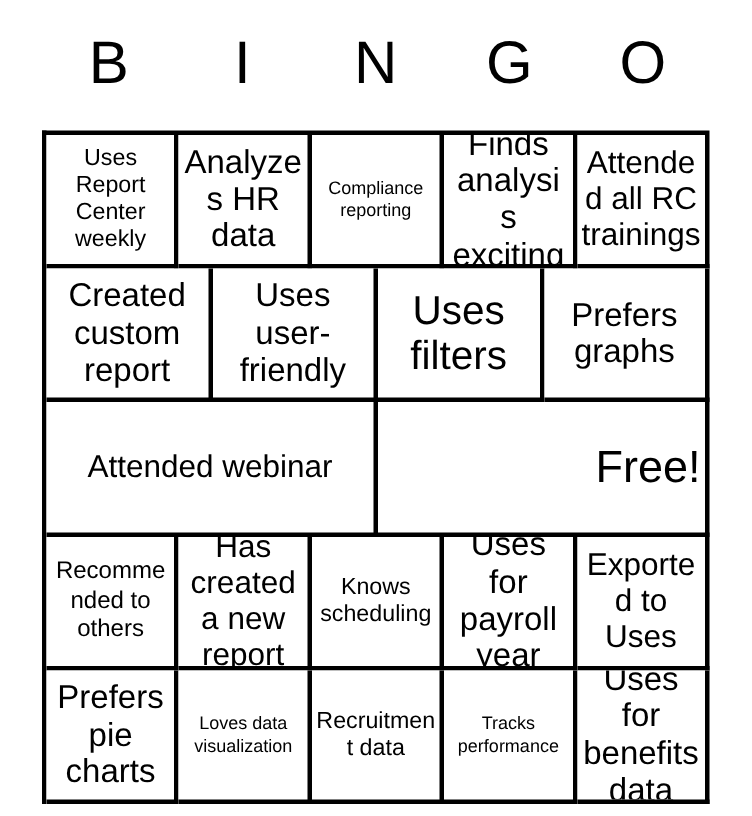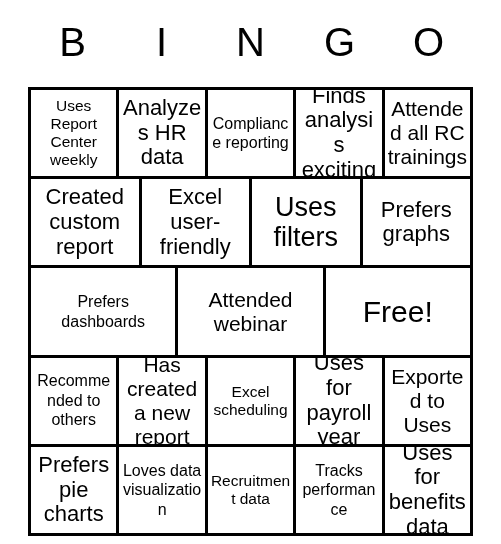--- a/index.html
+++ b/index.html
@@ -84,26 +84,26 @@
     width: 100%;
     text-align: center;
     line-height: 1.14;
     word-wrap: break-word;
     overflow-wrap: break-word;
     hyphens: none;
   }
 
   
   .fs-xs   { font-size: 16px;   line-height: 1.22; }
-  .fs-sm   { font-size: 16px;   line-height: 1.22; }
+  .fs-sm   { font-size: 12px;   line-height: 1.22; }
   .fs-md   { font-size: 15.5px; line-height: 1.16; }
   .fs-lg   { font-size: 21px; line-height: 1.14; }
   .fs-xl   { font-size: 22px;   line-height: 1.12; }
   .fs-xxl  { font-size: 27px;   line-height: 1.12; }
-  .fs-free { font-size: 30px;   line-height: 1.10; }
+  .fs-free { font-size: 30px;   line-height: 1.10; text-align: right; }
 </style>
 </head>
 <body>
 
 <div id="card">
 
   <div id="bingo-header">
     <div class="header-letter">B</div>
     <div class="header-letter">I</div>
     <div class="header-letter">N</div>
@@ -129,51 +129,48 @@
       <div class="grid-cell">
           <span class="cell-text fs-lg">Attended all RC trainings</span>
         </div>
     </div>
 
     <div class="grid-row">
       <div class="grid-cell">
           <span class="cell-text fs-xl">Created custom report</span>
         </div>
       <div class="grid-cell">
-          <span class="cell-text fs-xl">Excel user-friendly</span>
+          <span class="cell-text fs-xl">Uses user-friendly</span>
         </div>
       <div class="grid-cell">
           <span class="cell-text fs-xxl">Uses filters</span>
         </div>
       <div class="grid-cell">
           <span class="cell-text fs-xl">Prefers graphs</span>
         </div>
     </div>
 
     <div class="grid-row">
-      <div class="grid-cell">
-          <span class="cell-text fs-sm">Prefers dashboards</span>
-        </div>
       <div class="grid-cell">
           <span class="cell-text fs-lg">Attended webinar</span>
         </div>
       <div class="grid-cell">
           <span class="cell-text fs-free">Free!</span>
         </div>
     </div>
 
     <div class="grid-row">
       <div class="grid-cell">
           <span class="cell-text fs-xs">Recommended to others</span>
         </div>
       <div class="grid-cell">
           <span class="cell-text fs-lg">Has created a new report</span>
         </div>
       <div class="grid-cell">
-          <span class="cell-text fs-md">Excel scheduling</span>
+          <span class="cell-text fs-md">Knows scheduling</span>
         </div>
       <div class="grid-cell">
           <span class="cell-text fs-xl">Uses for payroll year</span>
         </div>
       <div class="grid-cell">
           <span class="cell-text fs-lg">Exported to Uses</span>
         </div>
     </div>
 
     <div class="grid-row">

